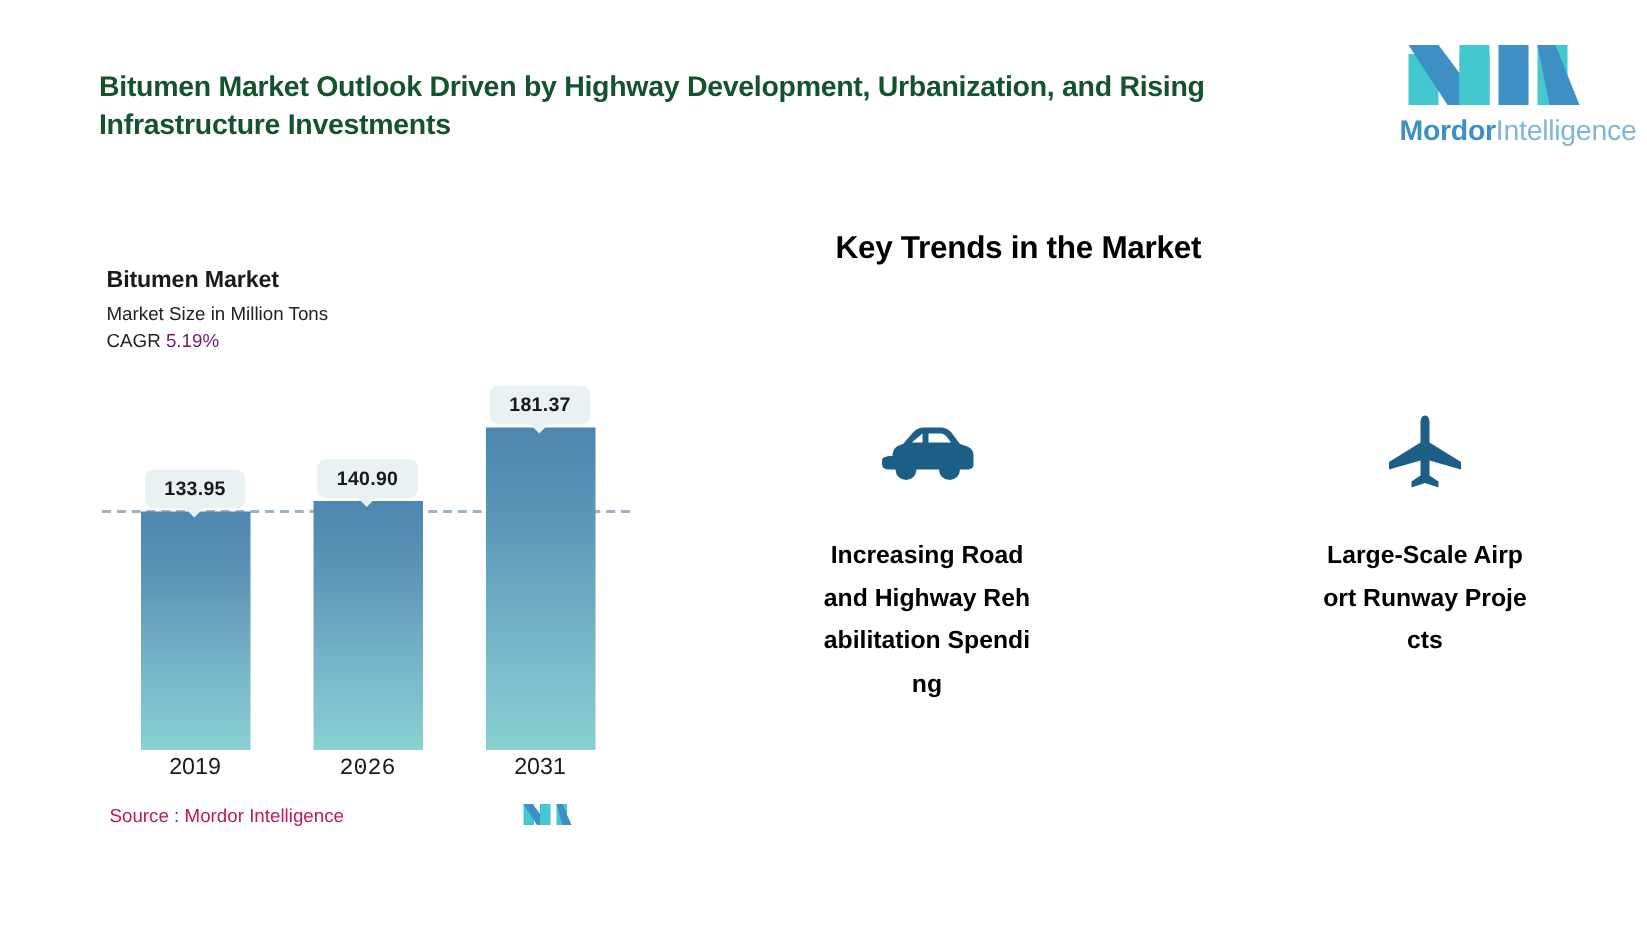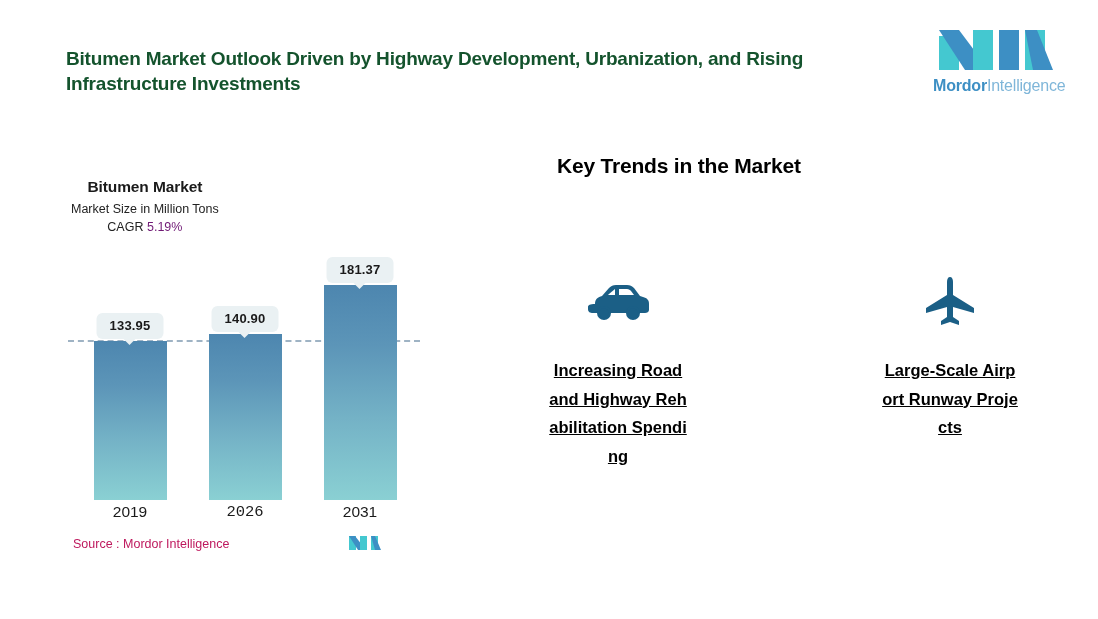--- a/index.html
+++ b/index.html
@@ -15,27 +15,27 @@
   .title {
     position: absolute; left: 66px; top: 46px; width: 820px;
     font-size: 19px; font-weight: 700; line-height: 1.33;
     color: #14532d; letter-spacing: -0.2px;
   }
 
   .logo-block { position: absolute; left: 933px; top: 24px; width: 128px; }
   .logo-mark { width: 128px; height: 50px; display: block; }
   .logo-text {
     margin-top: 3px; text-align: left;
-    font-size: 16px; letter-spacing: -0.2px; white-space: nowrap;
+    font-size: 19px; letter-spacing: -0.2px; white-space: nowrap;
   }
   .logo-text .b { font-weight: 700; color: #3d8fc4; }
   .logo-text .l { font-weight: 400; color: #7fb6d9; }
 
   
-  .chart-panel { position: absolute; left: 0; top: 0; width: 500px; height: 482px; text-align: center; }
+  .chart-panel { position: absolute; left: 0; top: 0; width: 500px; height: 482px; }
 
   .chart-head { position: absolute; left: 71px; top: 178px; }
   .chart-title { font-size: 15.5px; font-weight: 700; color: #1a1a1a; letter-spacing: -0.1px; }
   .chart-sub { margin-top: 6px; font-size: 12.5px; font-weight: 400; color: #222; }
   .chart-cagr { margin-top: 4px; font-size: 12.5px; color: #222; }
   .chart-cagr .val { color: #701a75; }
 
   .plot { position: absolute; left: 0; top: 0; width: 500px; height: 619px; }
 
   .refline {
@@ -92,21 +92,21 @@
   .trend.c1 { left: 548px; }
   .trend.c2 { left: 715px; }
   .trend.c3 { left: 880px; }
 
   .trend-icon { height: 62px; display: flex; align-items: center; justify-content: center; }
   .trend-icon svg { display: block; }
 
   .trend-label {
     margin-top: 24px;
     font-size: 16.5px; font-weight: 700; line-height: 1.73;
-    color: #000; word-break: break-all; text-align: center; text-decoration: underline;
+    color: #000; word-break: break-all; text-align: center;
   }
 </style>
 </head>
 <body>
 
 <div class="page">
 
   <div class="title">Bitumen Market Outlook Driven by Highway Development, Urbanization, and Rising Infrastructure Investments</div>
 
   <div class="logo-block">

